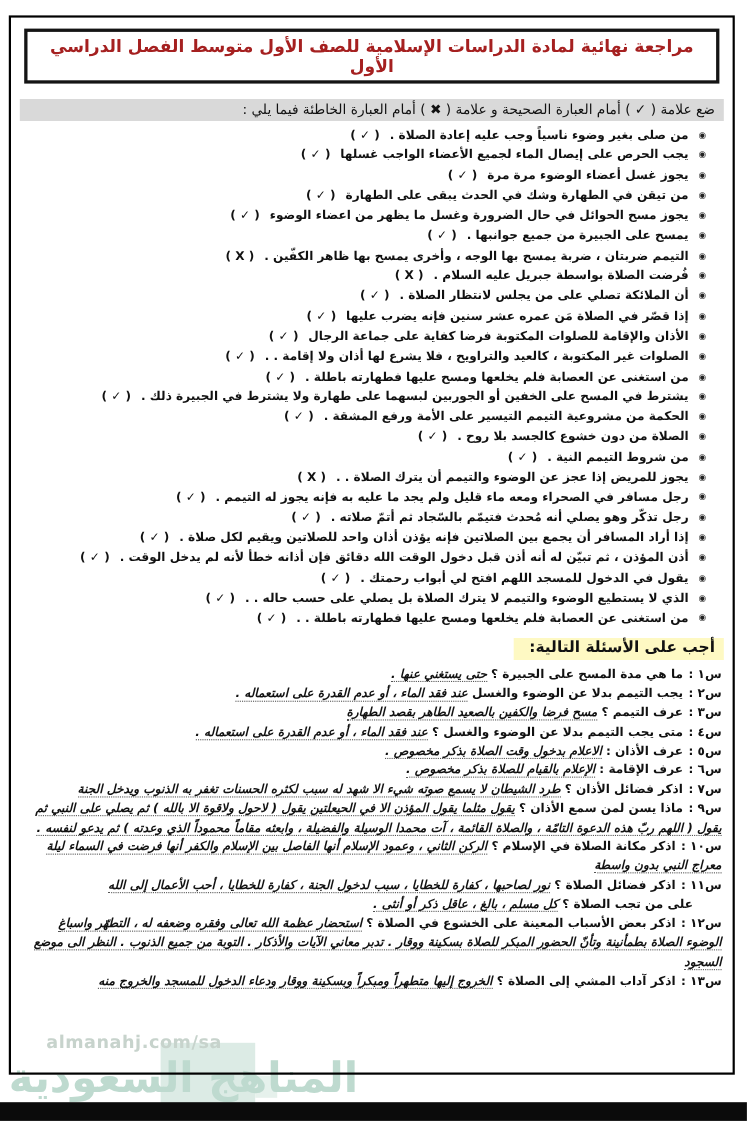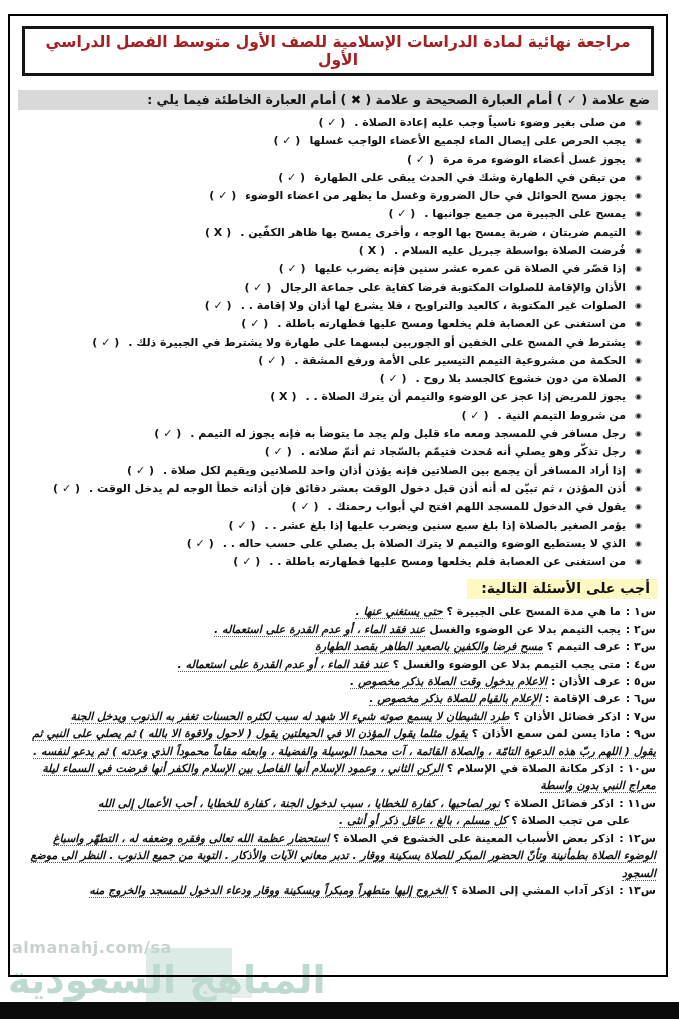--- a/index.html
+++ b/index.html
@@ -8,21 +8,21 @@
     position:relative;
     background:#ffffff;
     font-family:"DejaVu Sans", sans-serif;
     overflow:hidden;
     color:#111;
   }
   
   .wm-rect { position:absolute; left:146px; top:948px; width:86px; height:58px; background:#dcebe5; }
   .wm-rect2 { position:absolute; left:232px; top:978px; width:20px; height:20px; background:#e6f1ec; }
   .wm-site {
-    position:absolute; left:12px; top:938px;
+    position:absolute; left:42px; top:938px;
     font-size:16px; font-weight:bold; letter-spacing:.5px;
     color:#c7d3cc;
   }
   .wm-logo {
     position:absolute; left:8px; top:958px;
     direction:rtl; font-size:38px; font-weight:bold;
     color:#bedacf;
   }
   
   .outer {
@@ -39,21 +39,21 @@
     background:#fff;
   }
   .titlebox .t {
     color:#a52020; font-weight:bold; font-size:15.5px;
     direction:rtl; text-align:center;
   }
   .instr {
     margin:14px 8px 0 8px;
     background:#d9d9d9;
     direction:rtl; text-align:right;
-    font-weight:bold; font-size:12.5px;
+    font-weight:normal; font-size:12.5px;
     padding:2px 8px 3px 8px;
   }
   .stmts { margin:4px 24px 0 6px; direction:rtl; }
   .stmt {
     white-space:nowrap;
     font-weight:bold; font-size:11px; line-height:18.3px;
     text-align:right;
   }
   .bullet { display:inline-block; font-size:8px; vertical-align:1px; margin-left:9px; color:#222; }
   .mark { margin-right:9px; font-size:11px; }
@@ -92,35 +92,35 @@
 
   <div class="stmts">
       <div class="stmt"><span class="bullet">◉</span><span>من صلى بغير وضوء ناسياً وجب عليه إعادة الصلاة .</span><span class="mark">( ✓ )</span></div>
       <div class="stmt"><span class="bullet">◉</span><span>يجب الحرص على إيصال الماء لجميع الأعضاء الواجب غسلها</span><span class="mark">( ✓ )</span></div>
       <div class="stmt"><span class="bullet">◉</span><span>يجوز غسل أعضاء الوضوء مرة مرة</span><span class="mark">( ✓ )</span></div>
       <div class="stmt"><span class="bullet">◉</span><span>من تيقن في الطهارة وشك في الحدث يبقى على الطهارة</span><span class="mark">( ✓ )</span></div>
       <div class="stmt"><span class="bullet">◉</span><span>يجوز مسح الحوائل في حال الضرورة وغسل ما يظهر من اعضاء الوضوء</span><span class="mark">( ✓ )</span></div>
       <div class="stmt"><span class="bullet">◉</span><span>يمسح على الجبيرة من جميع جوانبها .</span><span class="mark">( ✓ )</span></div>
       <div class="stmt"><span class="bullet">◉</span><span>التيمم ضربتان ، ضربة يمسح بها الوجه ، وأخرى يمسح بها ظاهر الكفّين .</span><span class="mark">( X )</span></div>
       <div class="stmt"><span class="bullet">◉</span><span>فُرضت الصلاة بواسطة جبريل عليه السلام .</span><span class="mark">( X )</span></div>
+      <div class="stmt"><span class="bullet">◉</span><span>أن الملائكة تصلي على من يجلس لانتظار الصلاة .</span><span class="mark">( ✓ )</span></div>
       <div class="stmt"><span class="bullet">◉</span><span>إذا قصّر في الصلاة مَن عمره عشر سنين فإنه يضرب عليها</span><span class="mark">( ✓ )</span></div>
       <div class="stmt"><span class="bullet">◉</span><span>الأذان والإقامة للصلوات المكتوبة فرضا كفاية على جماعة الرجال</span><span class="mark">( ✓ )</span></div>
       <div class="stmt"><span class="bullet">◉</span><span>الصلوات غير المكتوبة ، كالعيد والتراويح ، فلا يشرع لها أذان ولا إقامة . .</span><span class="mark">( ✓ )</span></div>
       <div class="stmt"><span class="bullet">◉</span><span>من استغنى عن العصابة فلم يخلعها ومسح عليها فطهارته باطلة .</span><span class="mark">( ✓ )</span></div>
       <div class="stmt"><span class="bullet">◉</span><span>يشترط في المسح على الخفين أو الجوربين لبسهما على طهارة ولا يشترط في الجبيرة ذلك .</span><span class="mark">( ✓ )</span></div>
       <div class="stmt"><span class="bullet">◉</span><span>الحكمة من مشروعية التيمم التيسير على الأمة ورفع المشقة .</span><span class="mark">( ✓ )</span></div>
       <div class="stmt"><span class="bullet">◉</span><span>الصلاة من دون خشوع كالجسد بلا روح .</span><span class="mark">( ✓ )</span></div>
+      <div class="stmt"><span class="bullet">◉</span><span>من شروط التيمم النية .</span><span class="mark">( ✓ )</span></div>
       <div class="stmt"><span class="bullet">◉</span><span>يجوز للمريض إذا عجز عن الوضوء والتيمم أن يترك الصلاة . .</span><span class="mark">( X )</span></div>
-      <div class="stmt"><span class="bullet">◉</span><span>من شروط التيمم النية .</span><span class="mark">( ✓ )</span></div>
-      <div class="stmt"><span class="bullet">◉</span><span>رجل مسافر في للمسجد ومعه ماء قليل ولم يجد ما يتوضأ به فإنه يجوز له التيمم .</span><span class="mark">( ✓ )</span></div>
+      <div class="stmt"><span class="bullet">◉</span><span>رجل مسافر في الصحراء ومعه ماء قليل ولم يجد ما عليه به فإنه يجوز له التيمم .</span><span class="mark">( ✓ )</span></div>
       <div class="stmt"><span class="bullet">◉</span><span>رجل تذكّر وهو يصلي أنه مُحدث فتيمّم بالسّجاد ثم أتمّ صلاته .</span><span class="mark">( ✓ )</span></div>
       <div class="stmt"><span class="bullet">◉</span><span>إذا أراد المسافر أن يجمع بين الصلاتين فإنه يؤذن أذان واحد للصلاتين ويقيم لكل صلاة .</span><span class="mark">( ✓ )</span></div>
-      <div class="stmt"><span class="bullet">◉</span><span>أذن المؤذن ، ثم تبيّن له أنه أذن قبل دخول الوقت بعشر دقائق فإن أذانه خطأ الوجه لم يدخل الوقت .</span><span class="mark">( ✓ )</span></div>
+      <div class="stmt"><span class="bullet">◉</span><span>أذن المؤذن ، ثم تبيّن له أنه أذن قبل دخول الوقت الله دقائق فإن أذانه خطأ لأنه لم يدخل الوقت .</span><span class="mark">( ✓ )</span></div>
       <div class="stmt"><span class="bullet">◉</span><span>يقول في الدخول للمسجد اللهم افتح لي أبواب رحمتك .</span><span class="mark">( ✓ )</span></div>
-      <div class="stmt"><span class="bullet">◉</span><span>يؤمر الصغير بالصلاة إذا بلغ سبع سنين ويضرب عليها إذا بلغ عشر . .</span><span class="mark">( ✓ )</span></div>
       <div class="stmt"><span class="bullet">◉</span><span>الذي لا يستطيع الوضوء والتيمم لا يترك الصلاة بل يصلي على حسب حاله . .</span><span class="mark">( ✓ )</span></div>
       <div class="stmt"><span class="bullet">◉</span><span>من استغنى عن العصابة فلم يخلعها ومسح عليها فطهارته باطلة . .</span><span class="mark">( ✓ )</span></div>
     </div>
 
   <div class="qhead-wrap">
     <span class="qhead">أجب على الأسئلة التالية:</span>
   </div>
 
   <div class="qs">
       <div class="q"><span class="qnum">س١ :</span><span>ما هي مدة المسح على الجبيرة ؟ </span><span class="ans">حتى يستغني عنها .</span></div>

